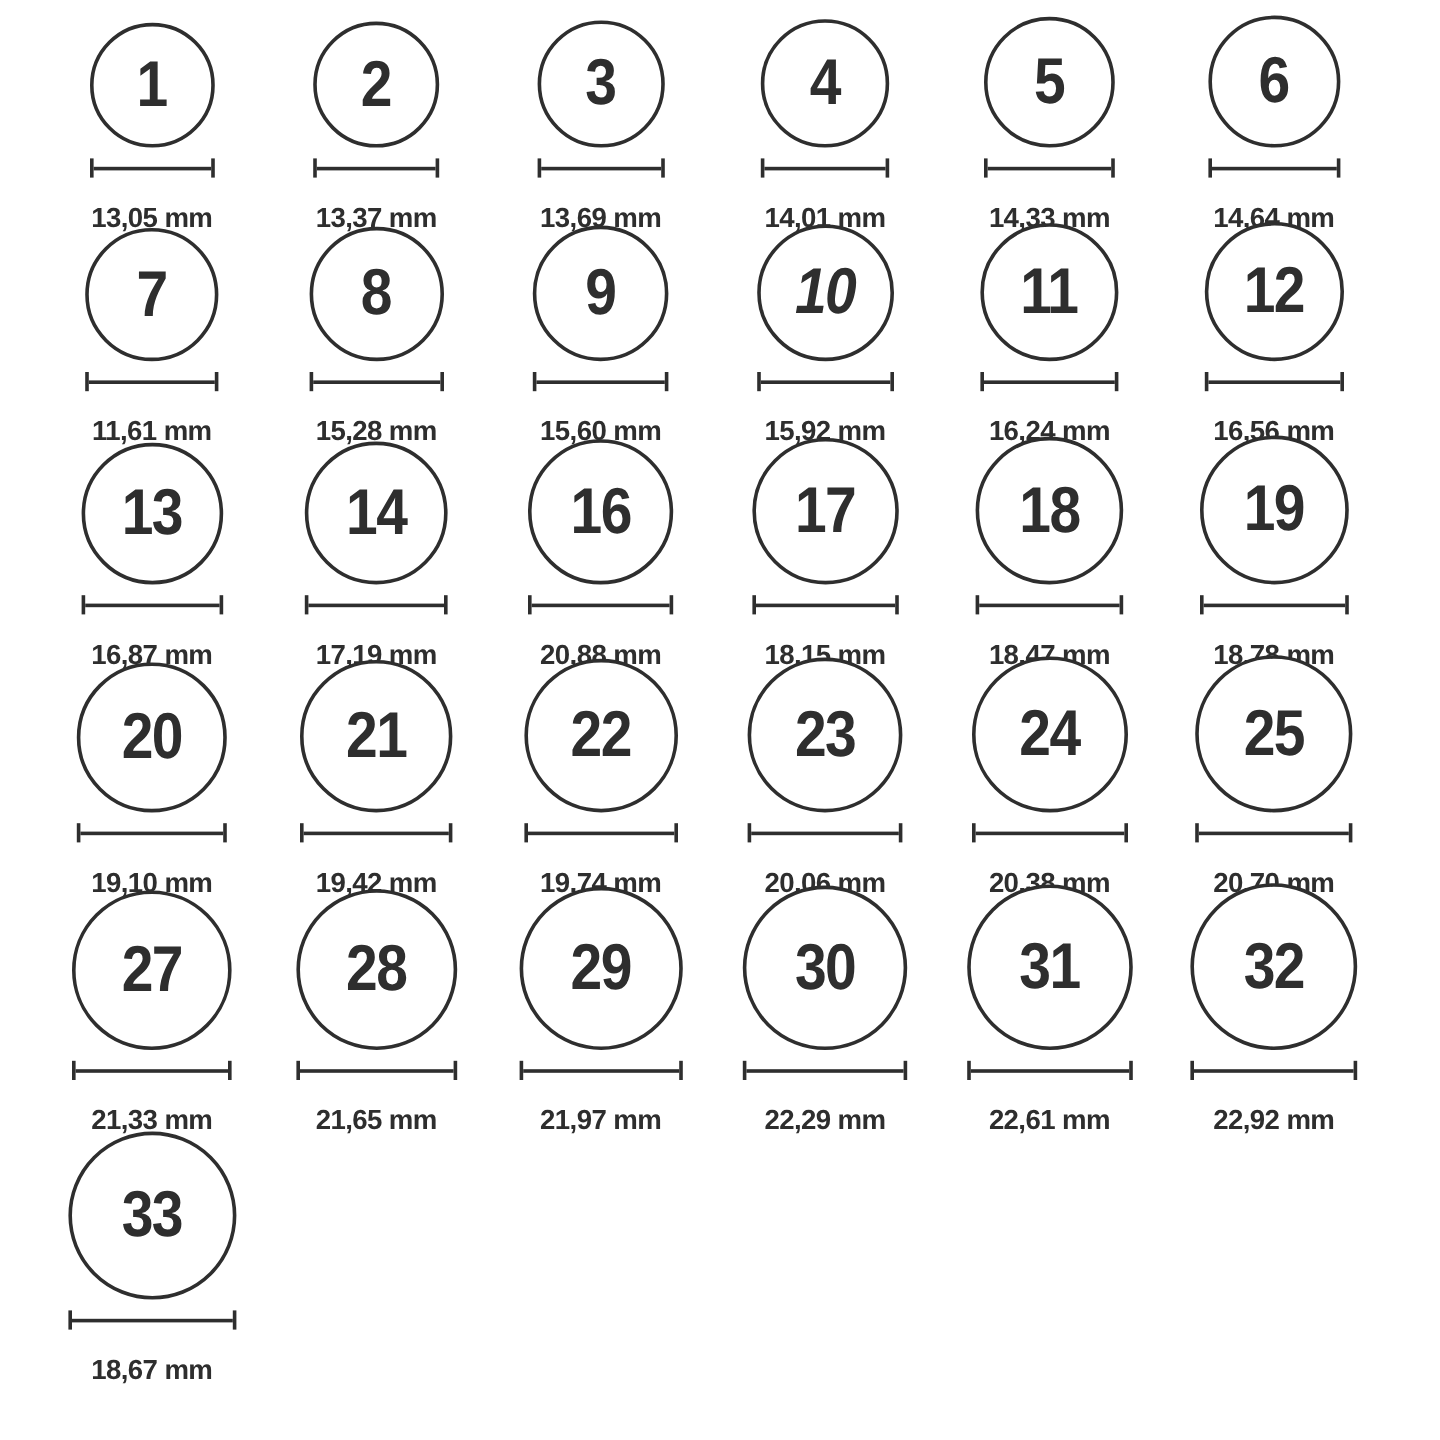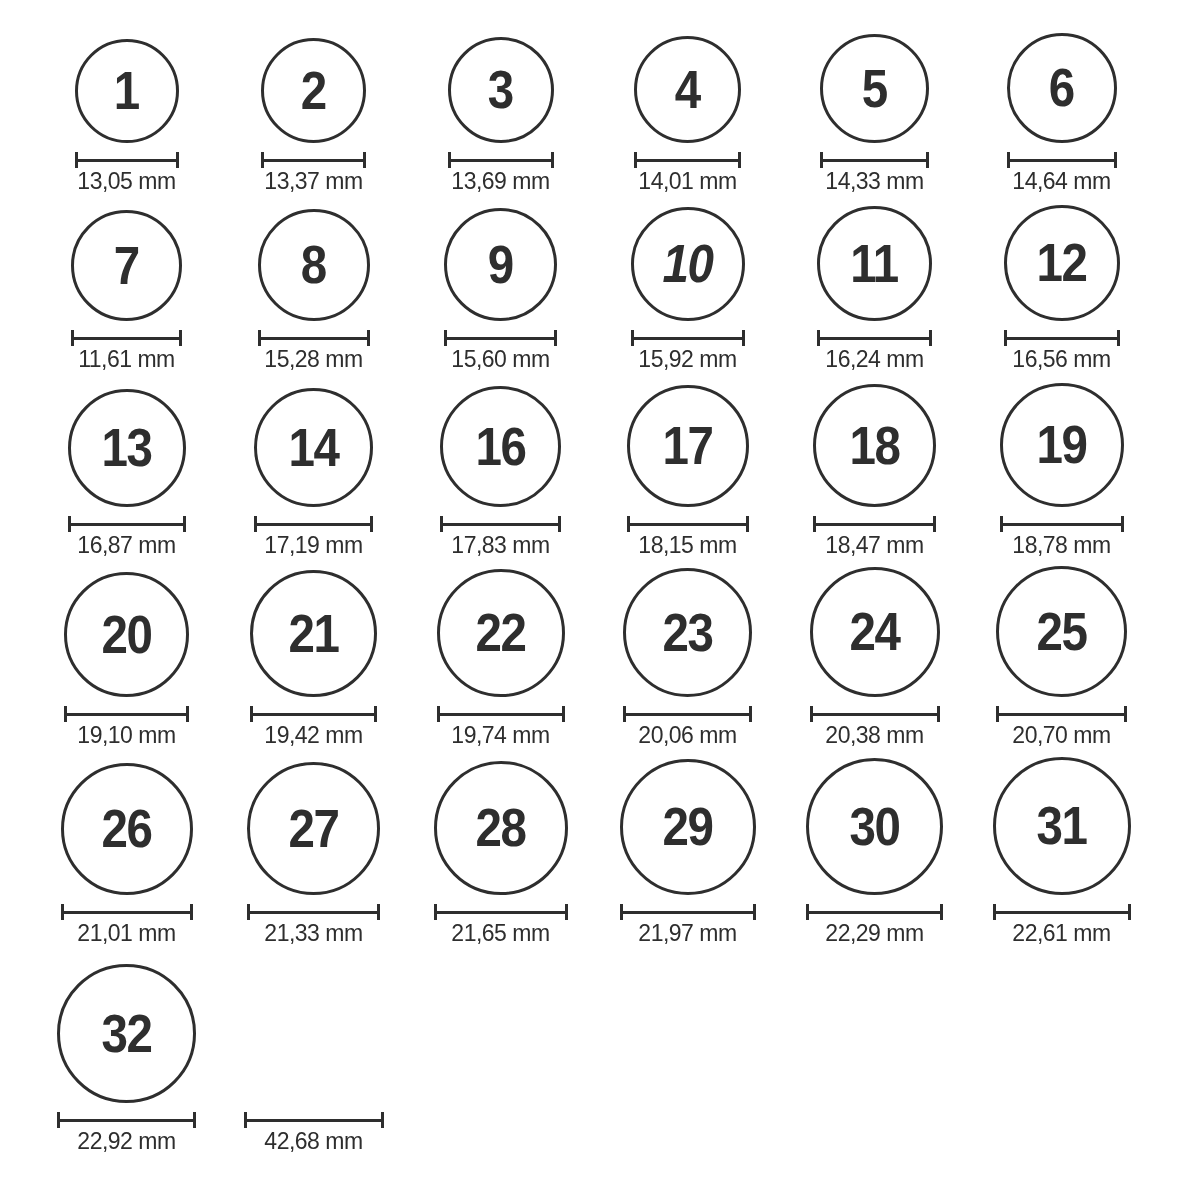--- a/index.html
+++ b/index.html
@@ -59,22 +59,22 @@
     height: 16px;
     background: var(--ink, #2e2e2e);
     flex: 0 0 auto;
   }
   .bar {
     flex: 1 1 auto;
     height: 3px;
     background: var(--ink, #2e2e2e);
   }
   .label {
-    margin-top: 0;
-    font-weight: 400;
+    margin-top: 20px;
+    font-weight: 700;
     font-size: 23px;
     line-height: 26px;
     color: var(--ink, #2e2e2e);
     letter-spacing: -0.5px;
     white-space: nowrap;
   }
 </style>
 </head>
 <body>
 
@@ -235,21 +235,21 @@
   </div>
     <div class="cell">
     <div class="circle" style="width: 121px; height: 121px; align-items: center;">
       <span class="num">16</span>
     </div>
     <div class="measure" style="width: 121px;">
       <span class="tick"></span>
       <span class="bar"></span>
       <span class="tick"></span>
     </div>
-    <div class="label">17,83 mm</div>
+    <div class="label">20,88 mm</div>
   </div>
     <div class="cell">
     <div class="circle" style="width: 122px; height: 122px;">
       <span class="num">17</span>
     </div>
     <div class="measure" style="width: 122px;">
       <span class="tick"></span>
       <span class="bar"></span>
       <span class="tick"></span>
     </div>
@@ -337,31 +337,20 @@
       <span class="num">25</span>
     </div>
     <div class="measure" style="width: 131px;">
       <span class="tick"></span>
       <span class="bar"></span>
       <span class="tick"></span>
     </div>
     <div class="label">20,70 mm</div>
   </div>
     <div class="cell">
-    <div class="circle" style="width: 132px; height: 132px;">
-      <span class="num">26</span>
-    </div>
-    <div class="measure" style="width: 132px;">
-      <span class="tick"></span>
-      <span class="bar"></span>
-      <span class="tick"></span>
-    </div>
-    <div class="label">21,01 mm</div>
-  </div>
-    <div class="cell">
     <div class="circle" style="width: 133px; height: 133px;">
       <span class="num">27</span>
     </div>
     <div class="measure" style="width: 133px;">
       <span class="tick"></span>
       <span class="bar"></span>
       <span class="tick"></span>
     </div>
     <div class="label">21,33 mm</div>
   </div>
@@ -414,20 +403,23 @@
       <span class="num">32</span>
     </div>
     <div class="measure" style="width: 139px;">
       <span class="tick"></span>
       <span class="bar"></span>
       <span class="tick"></span>
     </div>
     <div class="label">22,92 mm</div>
   </div>
     <div class="cell">
+    <div class="circle" style="width: 140px; height: 140px;">
+      <span class="num">33</span>
+    </div>
     <div class="measure" style="width: 140px;">
       <span class="tick"></span>
       <span class="bar"></span>
       <span class="tick"></span>
     </div>
-    <div class="label">42,68 mm</div>
+    <div class="label">18,67 mm</div>
   </div>
   </main>
 
 </body></html>

